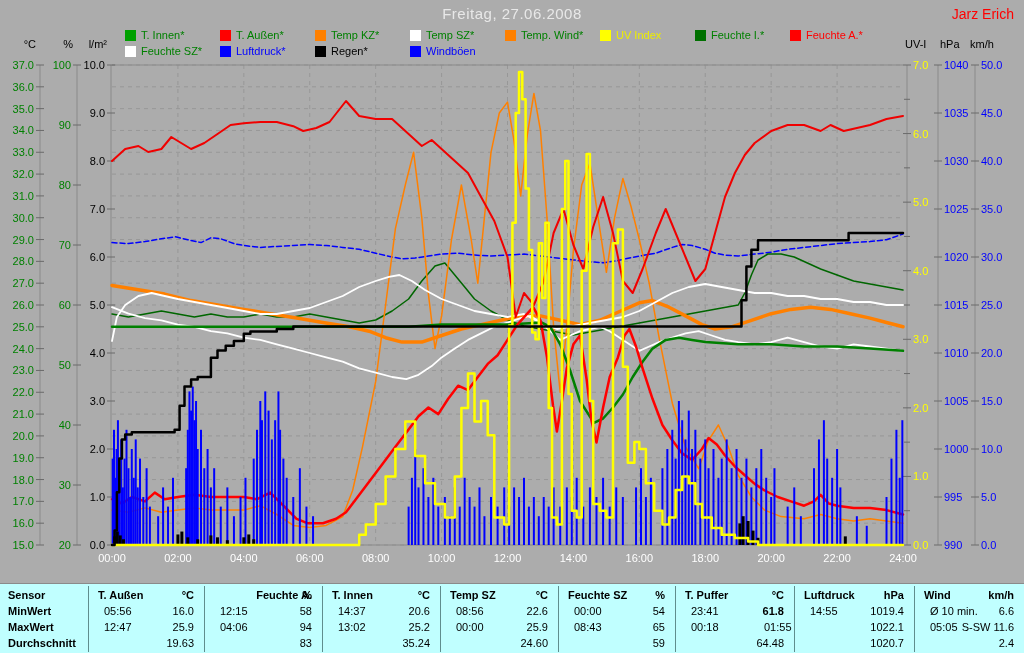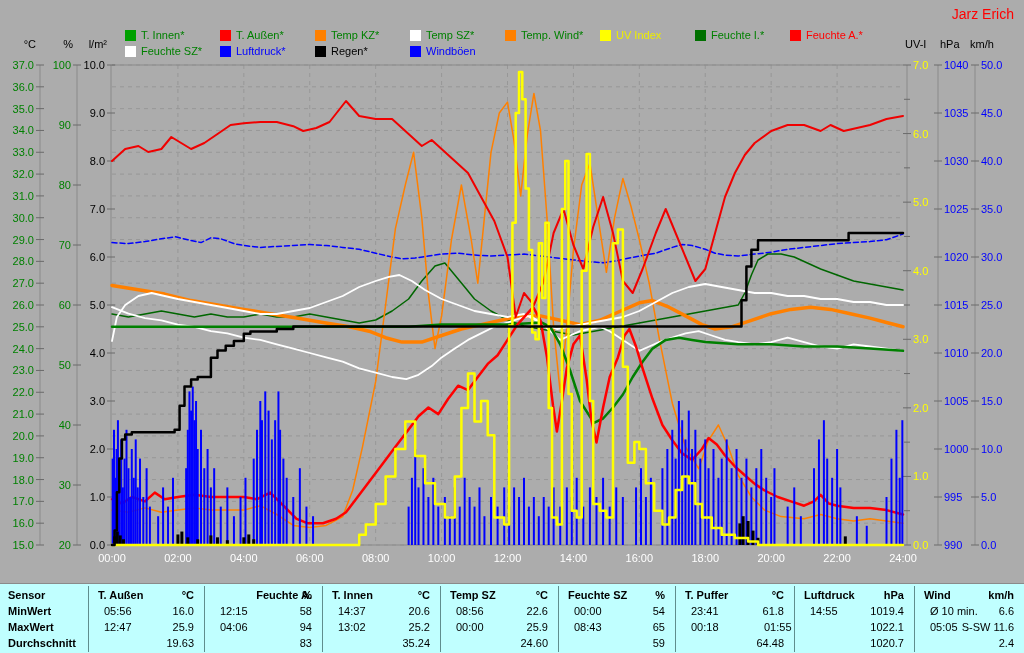--- a/index.html
+++ b/index.html
@@ -34,20 +34,21 @@
     font-size:11px;border-top:1px solid #8a8a8a;
   }
   .tcell{position:absolute;white-space:nowrap;height:14px;line-height:14px;}
   .b{font-weight:bold;}
   .sep{position:absolute;top:2px;bottom:2px;width:1px;}
 </style>
 </head>
 <body style="background: rgb(172, 172, 172);">
 
 <div id="stage">
+  <div class="title" style="color: rgb(232, 232, 232);">Freitag, 27.06.2008</div>
   <div class="author" style="color: rgb(255, 0, 0);">Jarz Erich</div>
 
   <div id="legend">
       <div class="legend-item" style="left: 125px; top: 29px;">
         <span class="sw" style="background: rgb(0, 160, 0);"></span>
         <span class="lb" style="color: rgb(0, 128, 0);">T. Innen*</span>
       </div>
       <div class="legend-item" style="left: 220px; top: 29px;">
         <span class="sw" style="background: rgb(255, 0, 0);"></span>
         <span class="lb" style="color: rgb(0, 128, 0);">T. Außen*</span>
@@ -552,21 +553,21 @@
       <div class="tcell b" style="left: 568px; width: 97px; text-align: left; top: 4px;">Feuchte SZ</div>
       <div class="tcell b" style="left: 568px; width: 97px; text-align: right; top: 4px;">%</div>
       <div class="tcell" style="left: 574px; width: 91px; text-align: left; top: 20px;">00:00</div>
       <div class="tcell" style="left: 568px; width: 97px; text-align: right; top: 20px;">54</div>
       <div class="tcell" style="left: 574px; width: 91px; text-align: left; top: 36px;">08:43</div>
       <div class="tcell" style="left: 568px; width: 97px; text-align: right; top: 36px;">65</div>
       <div class="tcell" style="left: 568px; width: 97px; text-align: right; top: 52px;">59</div>
       <div class="tcell b" style="left: 685px; width: 99px; text-align: left; top: 4px;">T. Puffer</div>
       <div class="tcell b" style="left: 685px; width: 99px; text-align: right; top: 4px;">°C</div>
       <div class="tcell" style="left: 691px; width: 93px; text-align: left; top: 20px;">23:41</div>
-      <div class="tcell" style="left: 685px; width: 99px; text-align: right; top: 20px;">61.8</div>
+      <div class="tcell" style="left: 685px; width: 99px; text-align: right; top: 20px; font-weight: bold;">61.8</div>
       <div class="tcell" style="left: 691px; width: 93px; text-align: left; top: 36px;">00:18</div>
       <div class="tcell" style="left: 685px; width: 99px; text-align: right; top: 36px; margin-top: 43px;">67.0</div>
       <div class="tcell" style="left: 685px; width: 99px; text-align: right; top: 52px;">64.48</div>
       <div class="tcell b" style="left: 804px; width: 100px; text-align: left; top: 4px;">Luftdruck</div>
       <div class="tcell b" style="left: 804px; width: 100px; text-align: right; top: 4px;">hPa</div>
       <div class="tcell" style="left: 810px; width: 94px; text-align: left; top: 20px;">14:55</div>
       <div class="tcell" style="left: 804px; width: 100px; text-align: right; top: 20px;">1019.4</div>
       <div class="tcell" style="left: 764px; width: 94px; text-align: left; top: 36px;">01:55</div>
       <div class="tcell" style="left: 804px; width: 100px; text-align: right; top: 36px;">1022.1</div>
       <div class="tcell" style="left: 804px; width: 100px; text-align: right; top: 52px;">1020.7</div>

